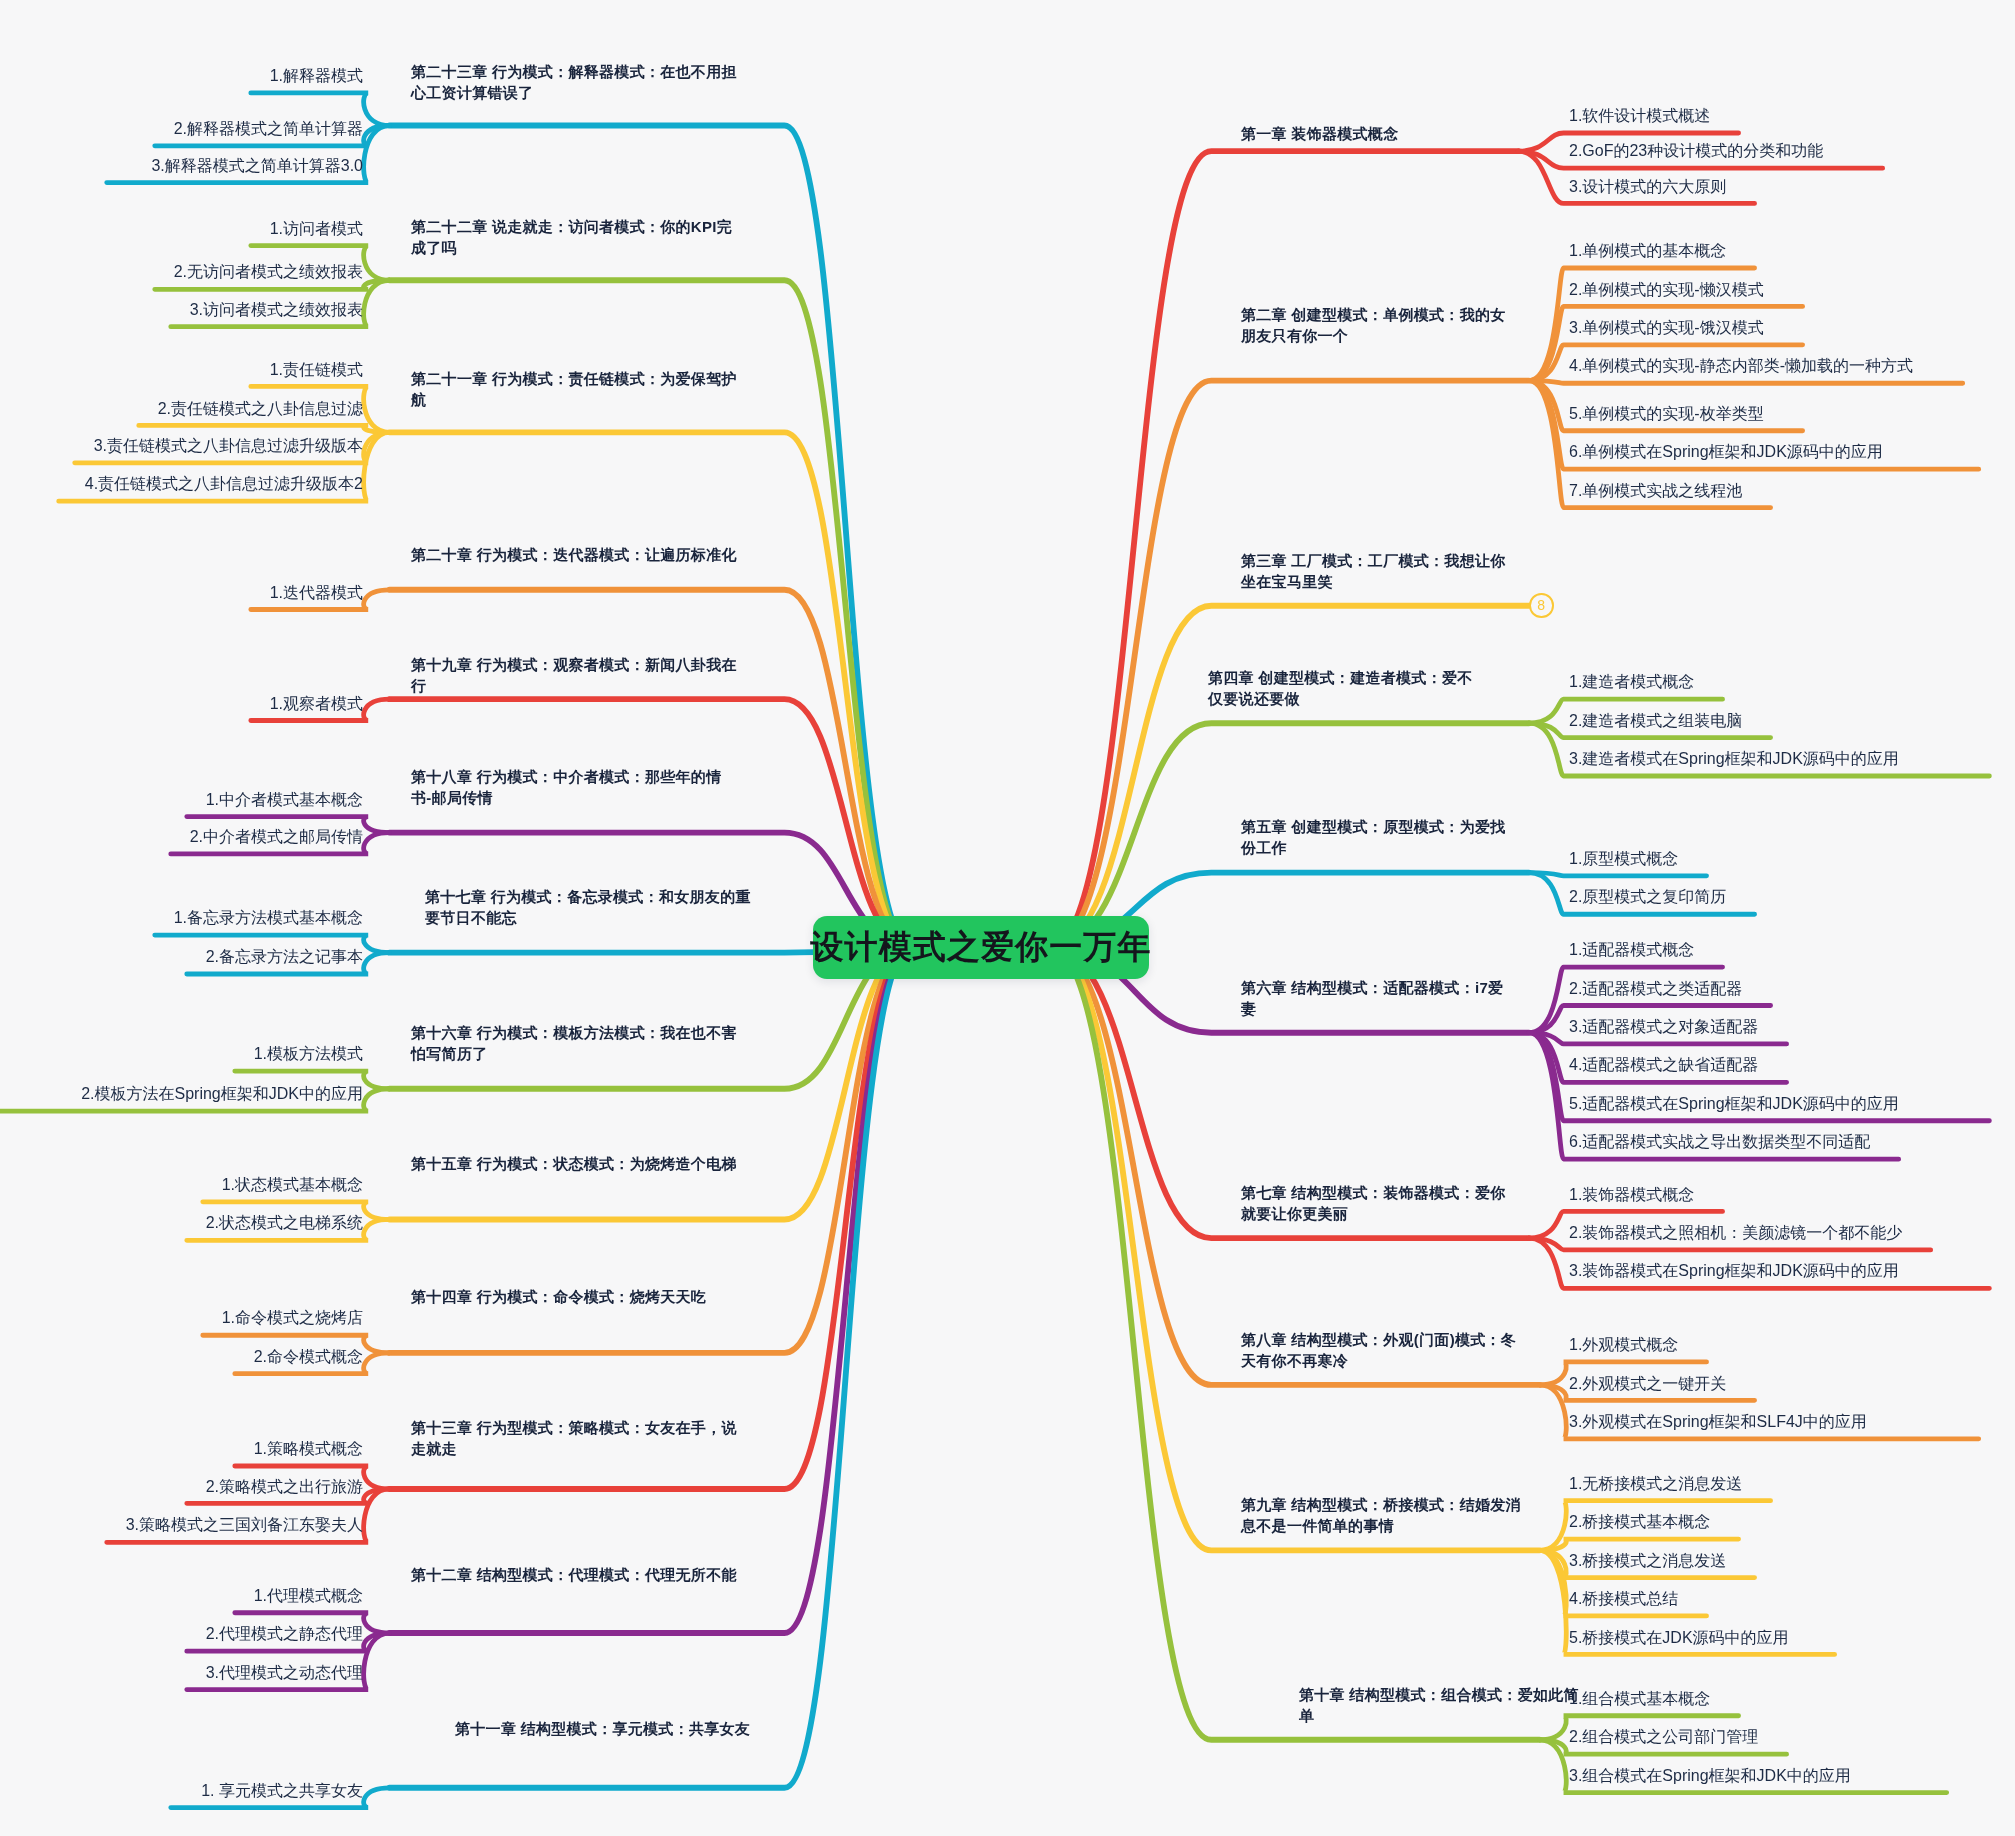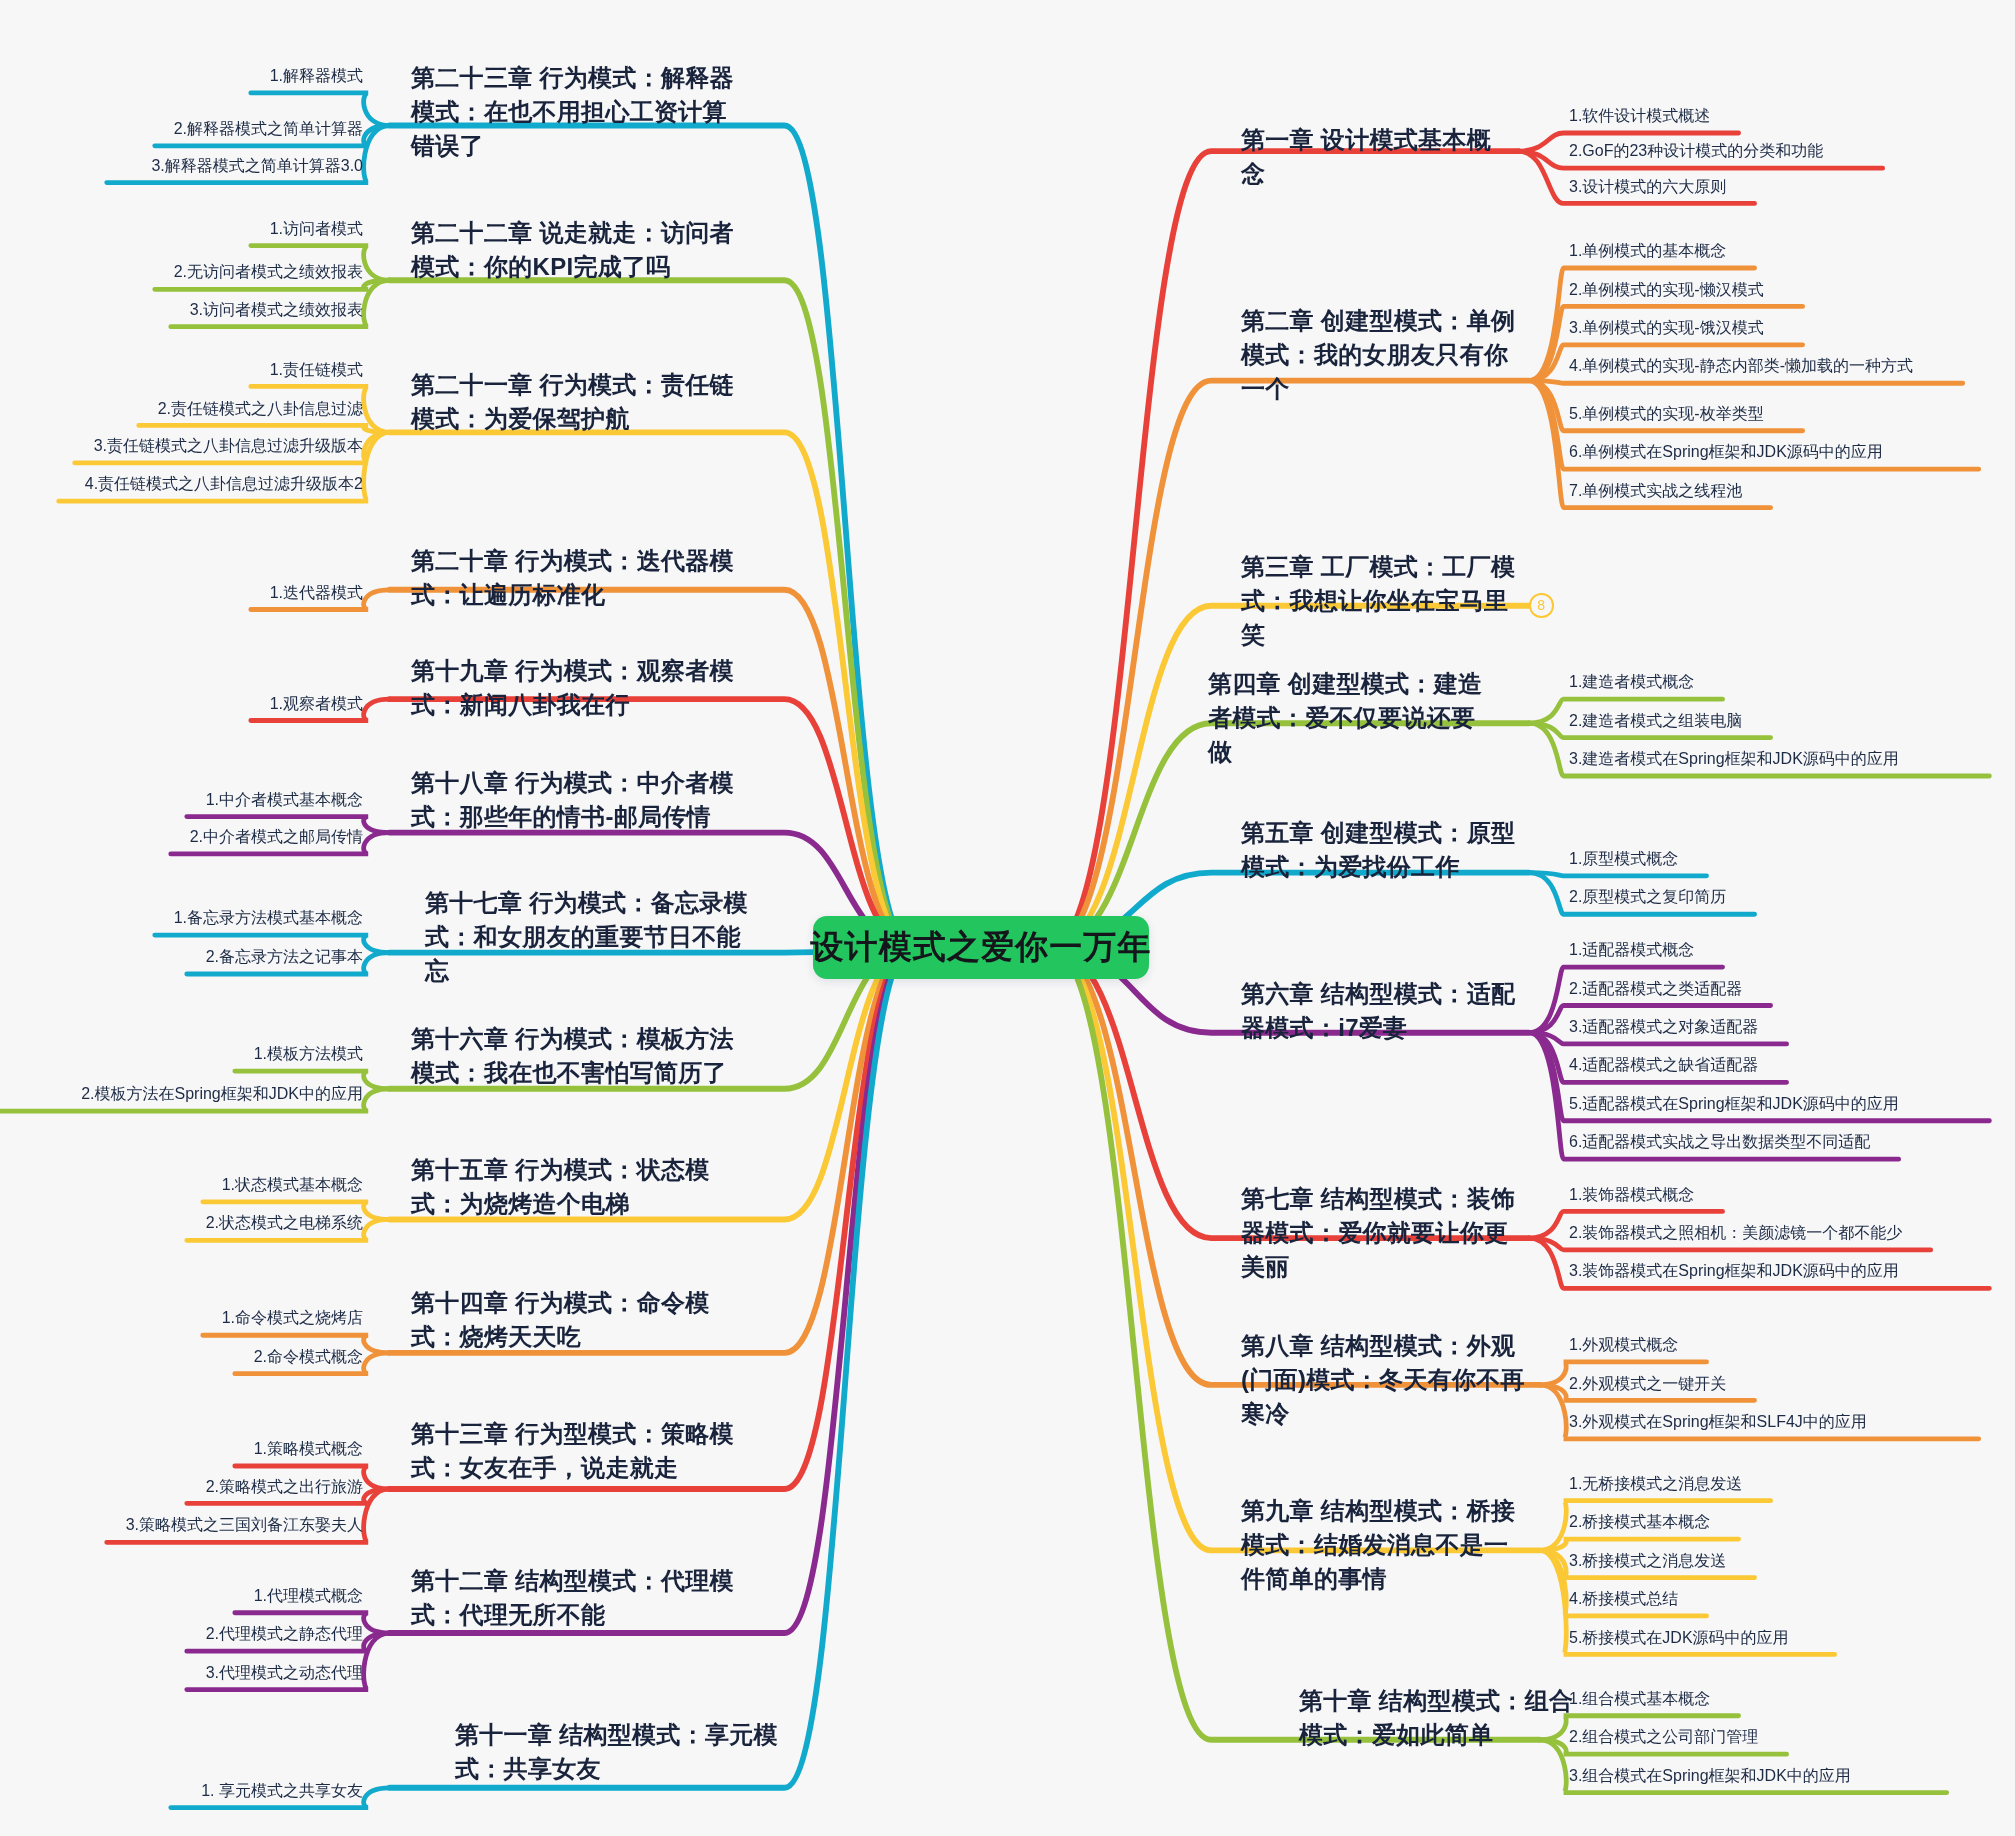--- a/index.html
+++ b/index.html
@@ -41,21 +41,21 @@
     color:#14161c;
     white-space:nowrap;
   }
   
   .chapter{
     position:absolute;
     z-index:30;
   }
   .chapter .ch-label{
     display:block;
-    font-size:24px;
+    font-size:15px;
     font-weight:bold;
     line-height:1.42;
     color:#19243c;
     letter-spacing:0.3px;
   }
   .chapter.side-right{ text-align:left; }
   .chapter.side-left{ text-align:left; }
   
   .leaf{
     position:absolute;
@@ -174,21 +174,21 @@
       <path d="M 730 2790 C 675 2790, 675 2890, 690 2890 L 200 2890" stroke="#e8413a" stroke-width="9" fill="none" stroke-linecap="round"></path>
       <path d="M 1709 1775 C 1584.72 1775, 1584.72 3060, 1470 3060 L 730 3060" stroke="#8a2a8f" stroke-width="11" fill="none" stroke-linecap="round"></path>
       <path d="M 730 3060 C 675 3060, 675 3022, 690 3022 L 440 3022" stroke="#8a2a8f" stroke-width="9" fill="none" stroke-linecap="round"></path>
       <path d="M 730 3060 C 675 3060, 675 3094, 690 3094 L 350 3094" stroke="#8a2a8f" stroke-width="9" fill="none" stroke-linecap="round"></path>
       <path d="M 730 3060 C 675 3060, 675 3166, 690 3166 L 350 3166" stroke="#8a2a8f" stroke-width="9" fill="none" stroke-linecap="round"></path>
       <path d="M 1709 1775 C 1584.72 1775, 1584.72 3350, 1470 3350 L 730 3350" stroke="#11aacc" stroke-width="11" fill="none" stroke-linecap="round"></path>
       <path d="M 730 3350 C 675 3350, 675 3387, 690 3387 L 320 3387" stroke="#11aacc" stroke-width="9" fill="none" stroke-linecap="round"></path>
     </svg>
   <div id="nodes">
       <div class="chapter side-right" style="left: 1241px; top: 123px; width: 267px;">
-        <span class="ch-label">第一章 设计模式基本概念</span>
+        <span class="ch-label">第一章 装饰器模式概念</span>
       </div>
       <div class="leaf align-left" style="left: 1569px; top: 105px; width: 448px;">
         <span class="leaf-label">1.软件设计模式概述</span>
       </div>
       <div class="leaf align-left" style="left: 1569px; top: 140px; width: 448px;">
         <span class="leaf-label">2.GoF的23种设计模式的分类和功能</span>
       </div>
       <div class="leaf align-left" style="left: 1569px; top: 176px; width: 448px;">
         <span class="leaf-label">3.设计模式的六大原则</span>
       </div>

